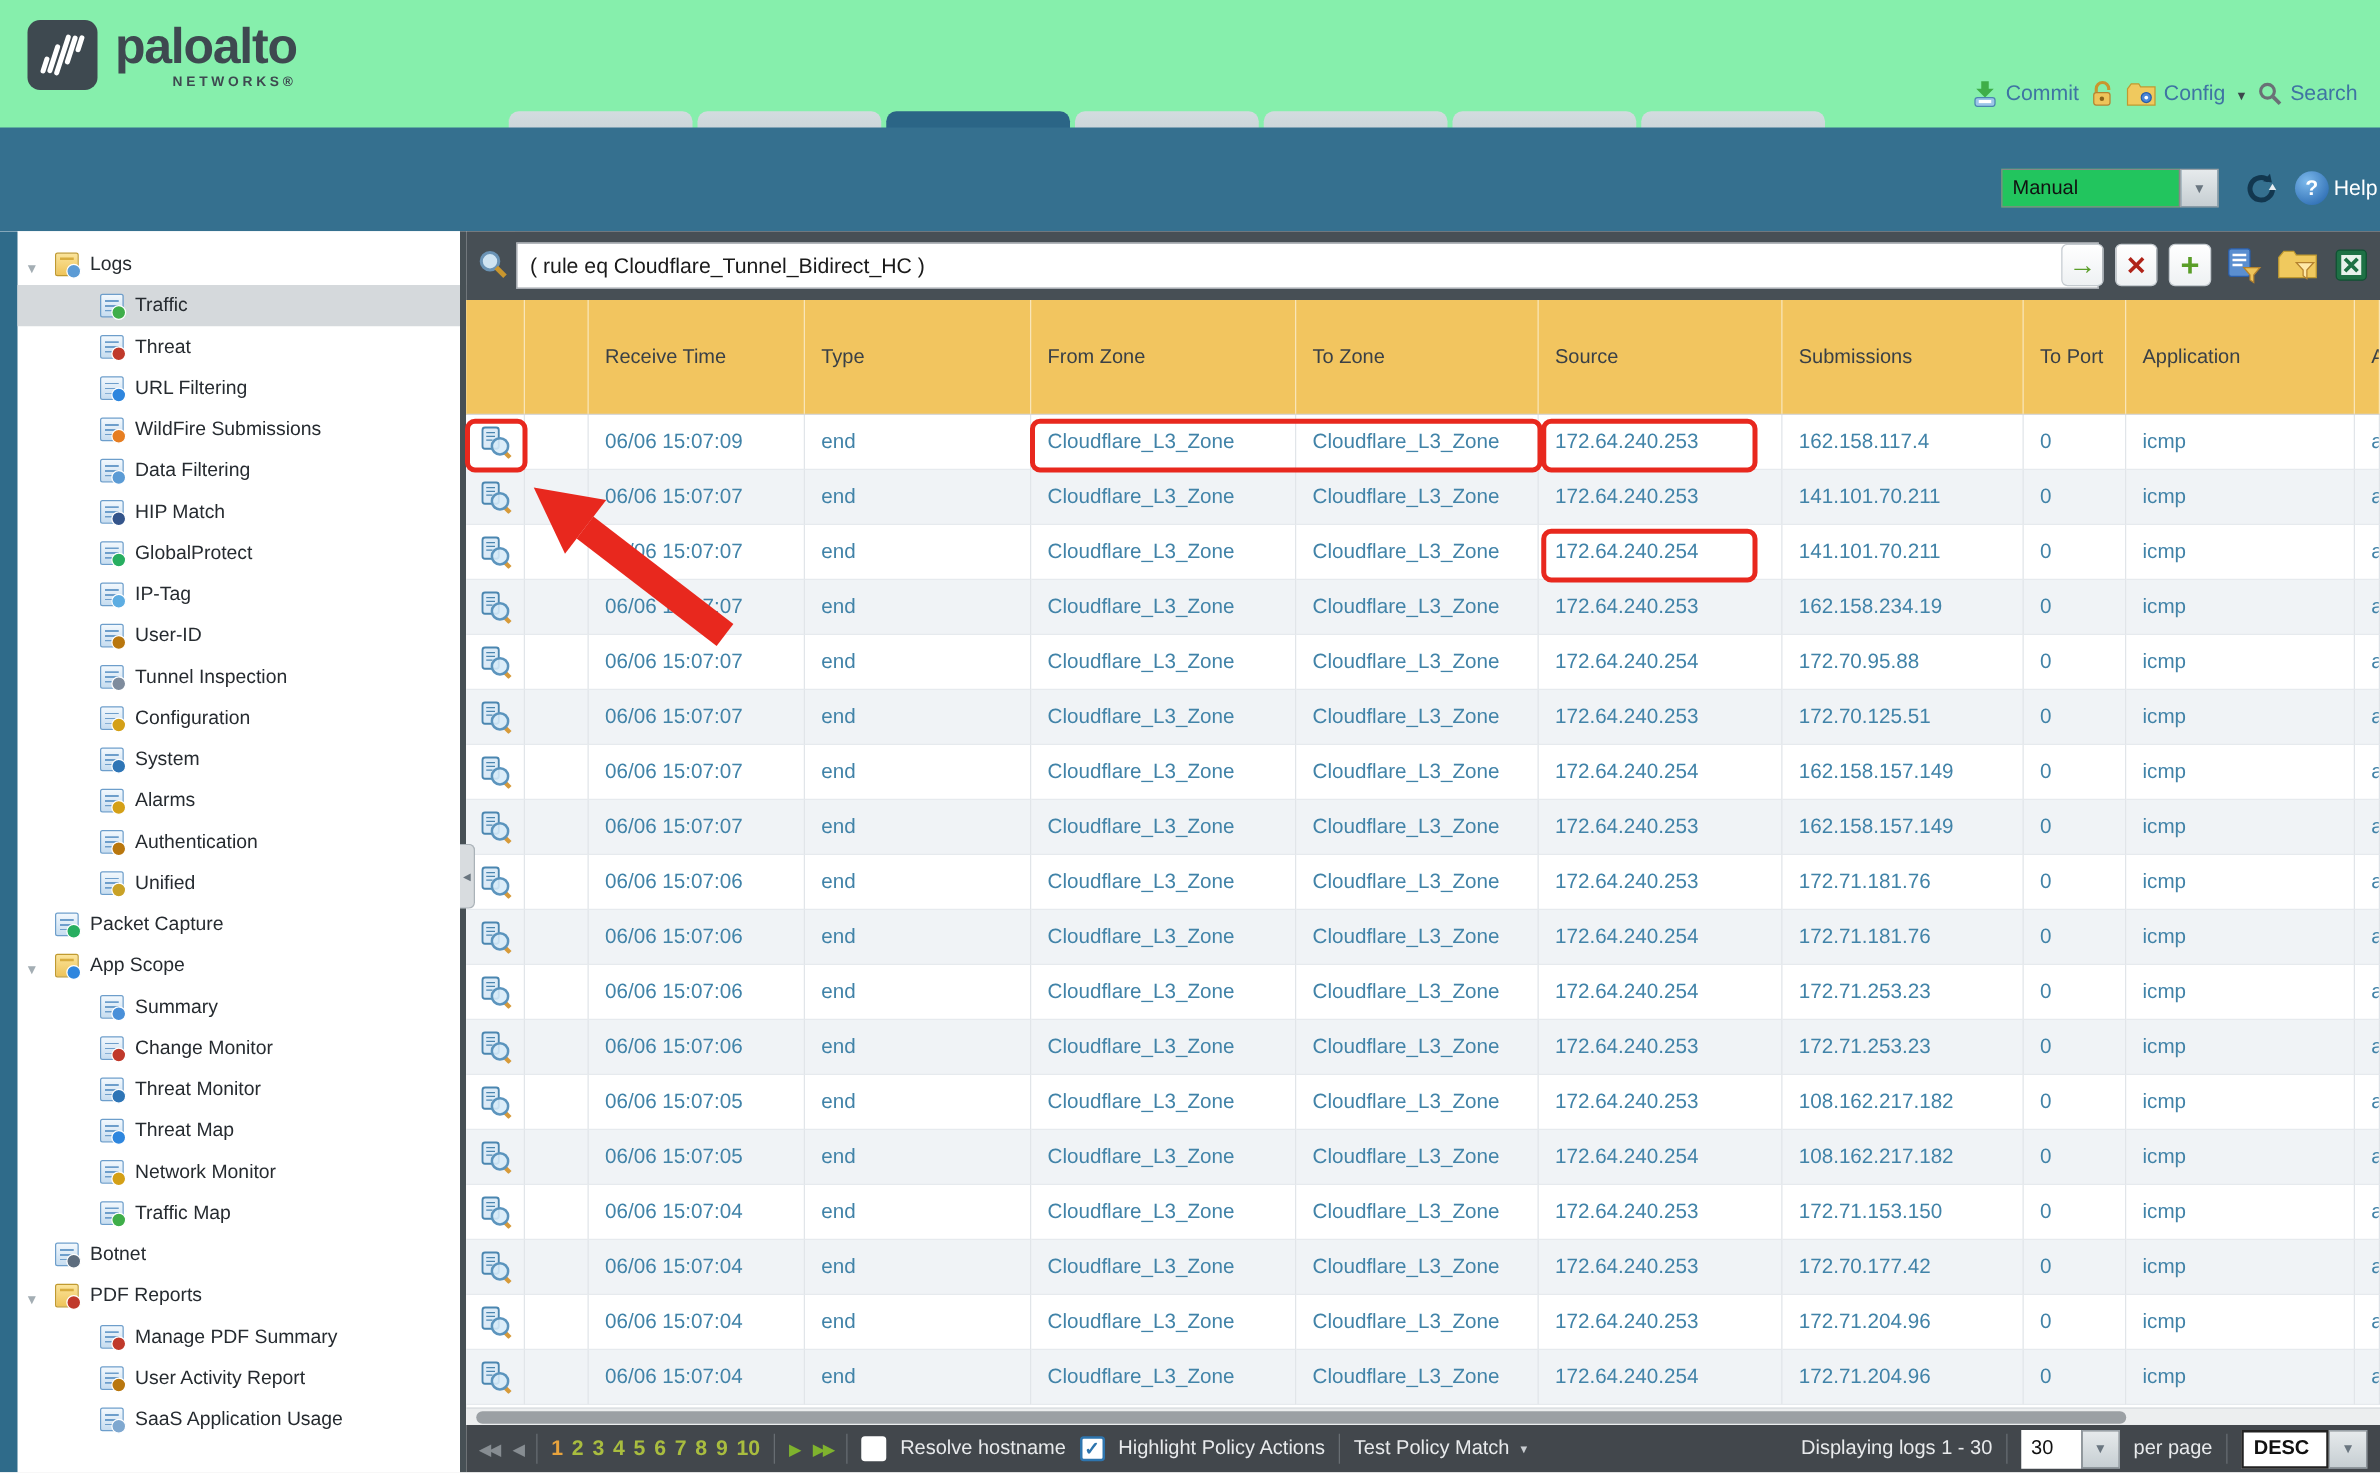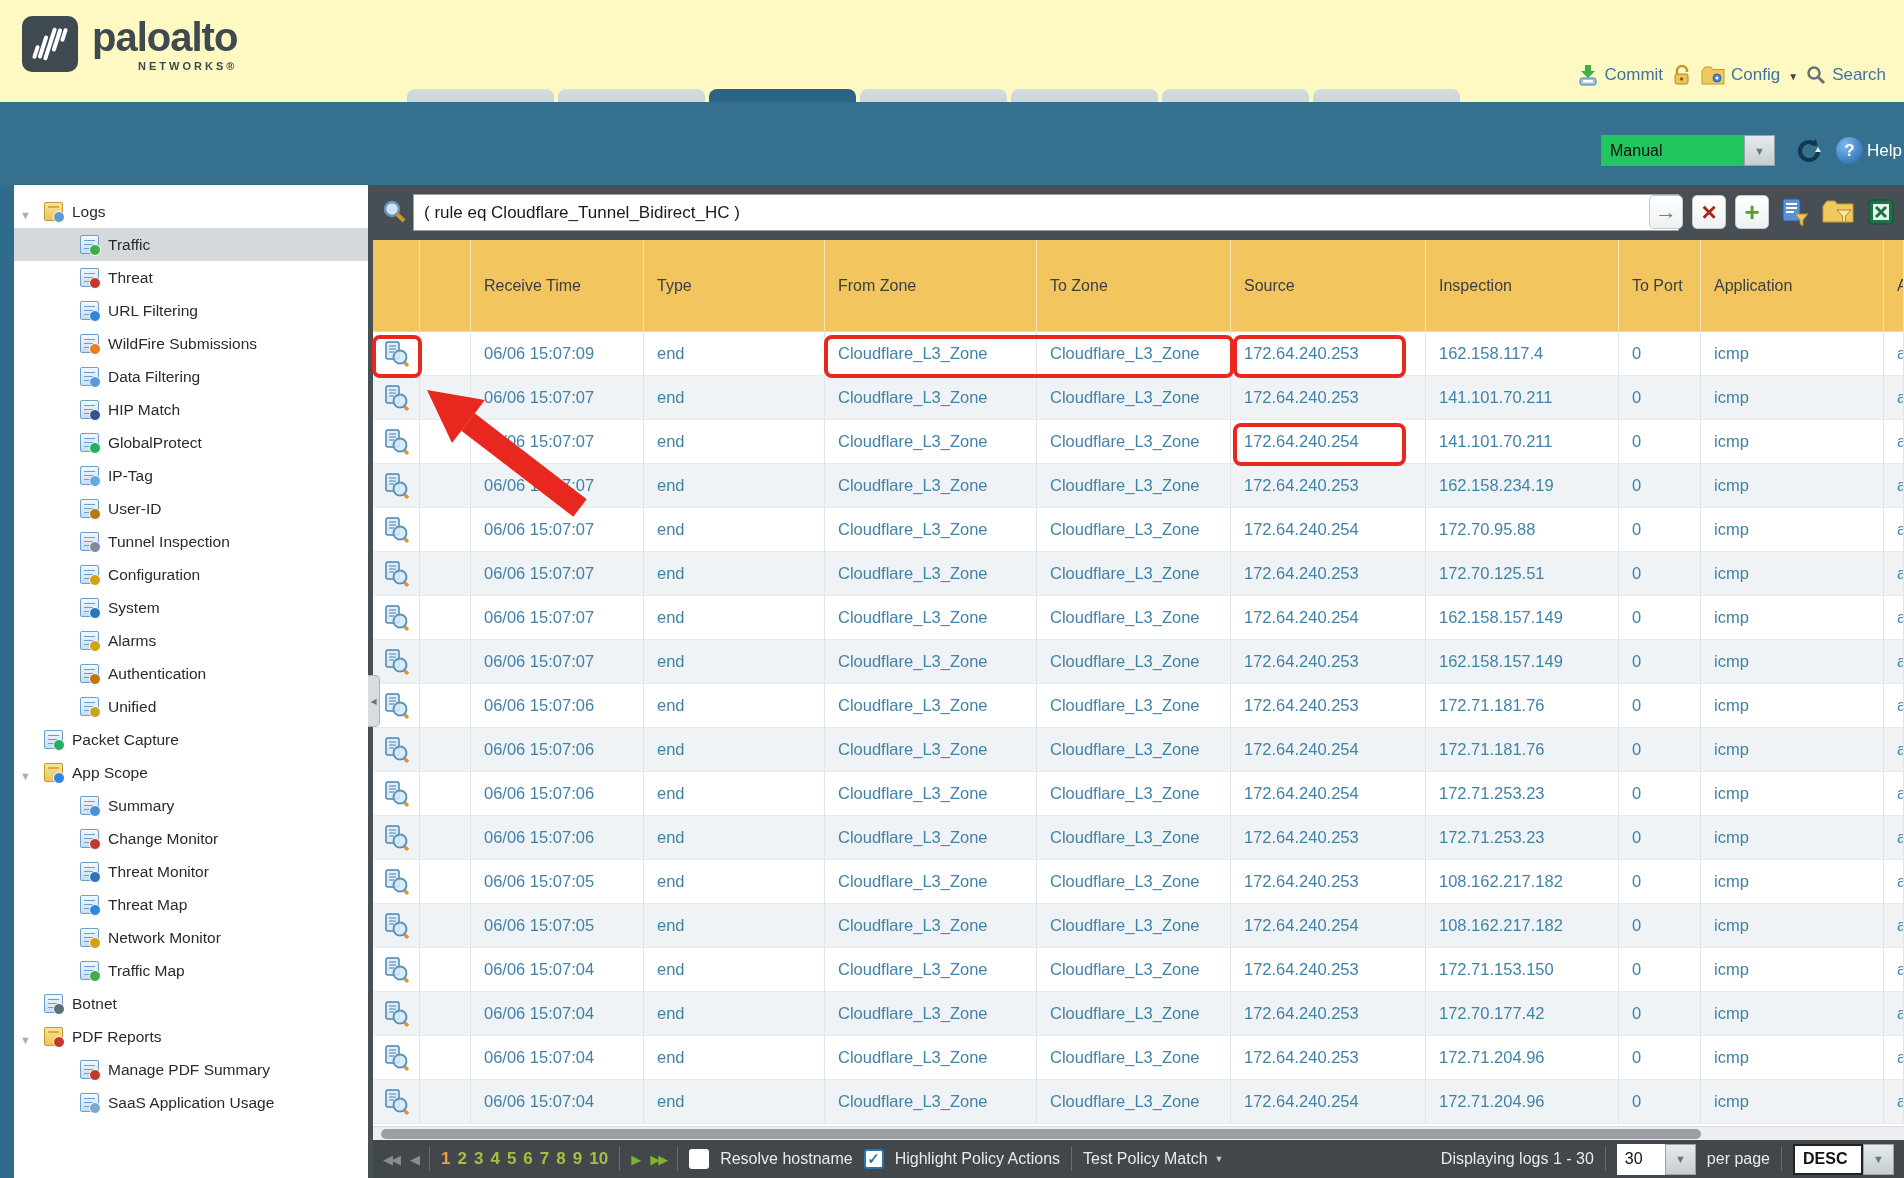--- a/index.html
+++ b/index.html
@@ -1,20 +1,20 @@
 <!DOCTYPE html>
 <html><head>
 <meta charset="utf-8">
 <style>
   * { margin:0; padding:0; box-sizing:border-box; }
   body { font-family:"Liberation Sans", sans-serif; background:#e8e8e8; }
   .screen { position:relative; width:1904px; height:1178px; background:#fff; overflow:hidden; font-family:"Liberation Sans", sans-serif; }
 
   
-  .topbar { position:absolute; left:0; top:0; width:100%; height:130px; background:#fef9c3; }
+  .topbar { position:absolute; left:0; top:0; width:100%; height:130px; background:#86efac; }
   .logo { position:absolute; left:22px; top:16px; display:flex; align-items:flex-start; gap:14px; }
   .logo-mark { width:56px; height:56px; background:#3e4950; border-radius:10px; display:flex; align-items:center; justify-content:center; gap:3px; }
   .logo-mark i { display:block; width:4px; background:#fff; border-radius:2px; transform:rotate(18deg); }
   .logo-mark i:nth-child(1){height:14px; margin-top:16px;}
   .logo-mark i:nth-child(2){height:24px; margin-top:6px;}
   .logo-mark i:nth-child(3){height:34px;}
   .logo-mark i:nth-child(4){height:24px; margin-bottom:8px;}
   .logo-mark i:nth-child(5){height:14px; margin-bottom:18px;}
   .logo-text { display:flex; flex-direction:column; align-items:flex-end; }
   .logo-text .brand { font-size:40px; font-weight:600; color:#3e4950; letter-spacing:-1px; line-height:42px; }
@@ -346,20 +346,24 @@
           <div class="tree-item lvl0">
             <span class="tree-caret"></span>
             <span class="tree-icon" data-icon="pdf-reports-folder-icon"></span>
             <span class="tree-label">PDF Reports</span>
           </div>
           <div class="tree-item lvl1">
             <span class="tree-icon" data-icon="manage-pdf-summary-icon"></span>
             <span class="tree-label">Manage PDF Summary</span>
           </div>
           <div class="tree-item lvl1">
+            <span class="tree-icon" data-icon="user-activity-report-icon"></span>
+            <span class="tree-label">User Activity Report</span>
+          </div>
+          <div class="tree-item lvl1">
             <span class="tree-icon" data-icon="saas-application-usage-icon"></span>
             <span class="tree-label">SaaS Application Usage</span>
           </div>
         </div>
       <div class="side-scroll-thumb"></div>
     </aside>
     <div class="splitter"></div>
     <div class="collapse-tab"></div>
 
     <main class="main">
@@ -416,21 +420,21 @@
           <div class="hcell col-from">
             <span>From Zone</span>
           </div>
           <div class="hcell col-to">
             <span>To Zone</span>
           </div>
           <div class="hcell col-src">
             <span>Source</span>
           </div>
           <div class="hcell col-dst">
-            <span>Inspection</span>
+            <span>Submissions</span>
           </div>
           <div class="hcell col-port">
             <span>To Port</span>
           </div>
           <div class="hcell col-app">
             <span>Application</span>
           </div>
           <div class="hcell col-act">
             <span>A</span>
           </div>

